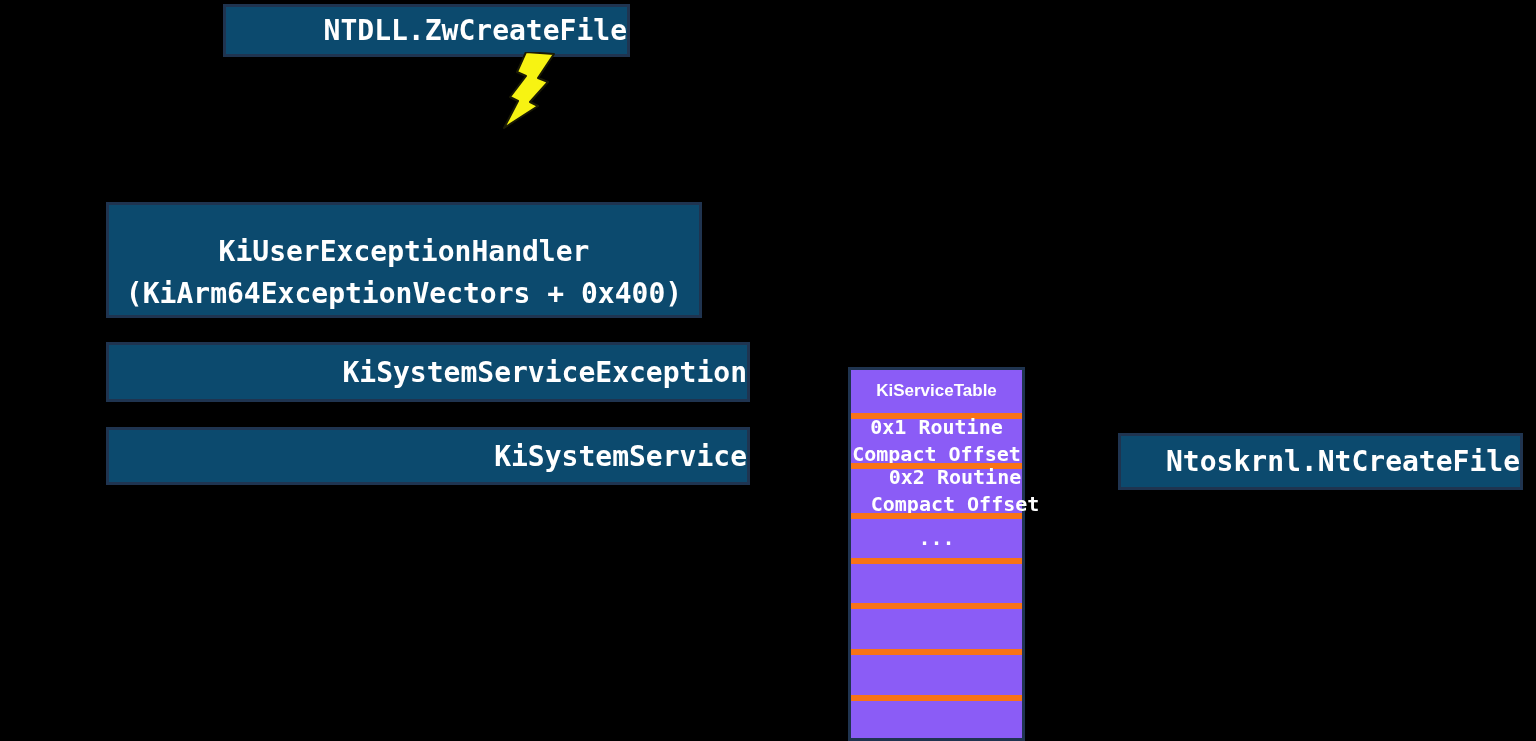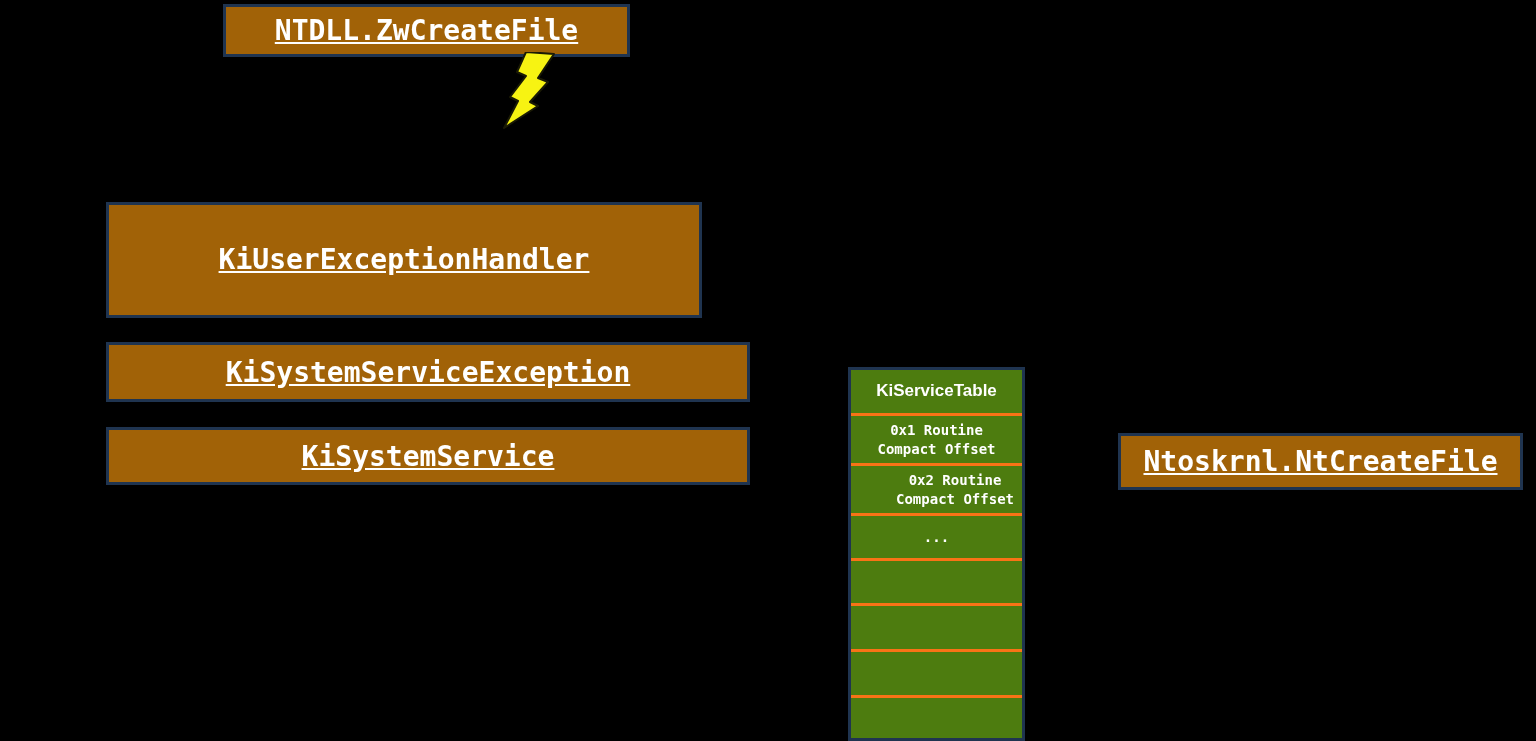--- a/index.html
+++ b/index.html
@@ -11,31 +11,30 @@
     position: relative;
     width: 1536px;
     height: 741px;
     background: #000000;
     overflow: hidden;
     font-family: "DejaVu Sans Mono", monospace;
   }
   .pbox {
     position: absolute;
     box-sizing: border-box;
-    background: #a16207;
+    background: #0c4a6e;
     border: 3px solid #1F3450;
     color: #FFFFFF;
     font-weight: bold;
     font-size: 28px;
     display: flex;
     align-items: center;
-    justify-content: center;
+    justify-content: flex-end;
     text-align: center;
     white-space: nowrap;
-    text-decoration: underline;
   }
   #box-ntdll     { left: 223px;  top: 4px;   width: 407px; height: 53px; }
   #box-vbar      { left: 106px;  top: 122px; width: 644px; height: 57px; }
   #box-handler   { left: 106px;  top: 202px; width: 596px; height: 116px;
                    flex-direction: column; line-height: 1.5; }
   #box-ssexc     { left: 106px;  top: 342px; width: 644px; height: 60px; }
   #box-ssvc      { left: 106px;  top: 427px; width: 644px; height: 58px; }
   #box-ntoskrnl  { left: 1118px; top: 433px; width: 405px; height: 57px; }
 
   .bolt-svg {
@@ -46,35 +45,35 @@
     height: 78px;
   }
 
   .svc-table {
     position: absolute;
     left: 848px;
     top: 367px;
     width: 177px;
     height: 374px;
     box-sizing: border-box;
-    background: #4d7c0f;
+    background: #8b5cf6;
     border: 3px solid #1F3450;
     display: flex;
     flex-direction: column;
     color: #FFFFFF;
   }
   .svc-row {
     box-sizing: border-box;
-    border-top: 3px solid #f97316;
+    border-top: 6px solid #f97316;
     display: flex;
     flex-direction: column;
     align-items: center;
     justify-content: center;
     font-weight: bold;
-    font-size: 14px;
+    font-size: 20px;
     line-height: 1.35;
     text-align: center;
     white-space: nowrap;
   }
   .svc-header {
     border-top: none;
     font-family: "Liberation Sans", sans-serif;
     font-size: 17px;
     height: 43px;
   }
@@ -95,20 +94,21 @@
     <span>NTDLL.ZwCreateFile</span>
   </div>
 
   <svg class="bolt-svg" viewBox="0 0 72 78">
     <polygon points="30,0 58,2 42,26 52,30 34,50 42,54 8,76 22,49 14,45 30,24 21,20" stroke="#1A1A05" stroke-width="2" stroke-linejoin="round" fill="#F7F312"></polygon>
   </svg>
 
 
   <div class="pbox" id="box-handler">
     <span>KiUserExceptionHandler</span>
+    <span>(KiArm64ExceptionVectors + 0x400)</span>
   </div>
 
   <div class="pbox" id="box-ssexc">
     <span>KiSystemServiceException</span>
   </div>
 
   <div class="pbox" id="box-ssvc">
     <span>KiSystemService</span>
   </div>
 

